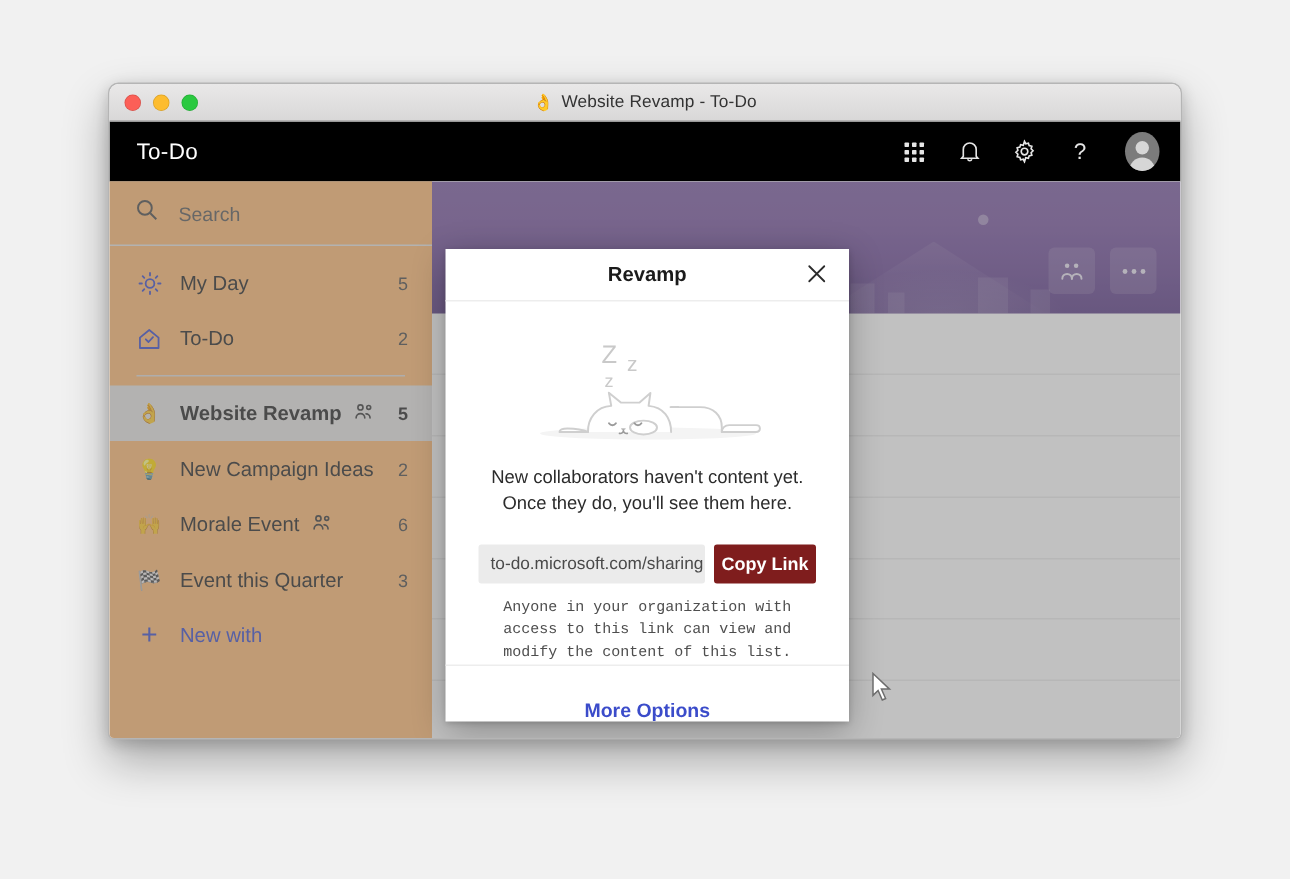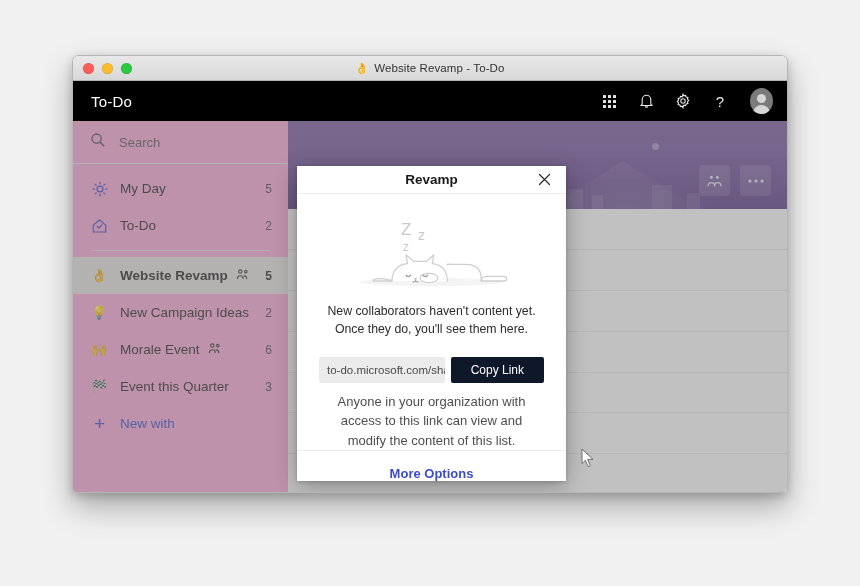--- a/index.html
+++ b/index.html
@@ -59,21 +59,21 @@
   .avatar .head { width: 9px; height: 9px; border-radius: 50%; background: #d6d6d6;
                   position: absolute; margin-bottom: 11px; }
   .avatar .body { width: 17px; height: 9px; border-radius: 9px 9px 0 0; background: #d6d6d6; }
   .avatar-wrap { position: relative; display: flex; align-items: flex-end;
                  justify-content: center; width: 26px; height: 26px; }
 
   
   .appbody { display: flex; height: calc(100% - 40px - 25px); position: relative; }
 
   
-  .sidebar { width: 215px; background: #f9a8d4; flex: none; position: relative; }
+  .sidebar { width: 215px; background: #fdba74; flex: none; position: relative; }
   .searchrow {
     height: 43px; display: flex; align-items: center; gap: 13px;
     padding: 0 0 0 17px; border-bottom: 1px solid #e6e4e2;
   }
   .search-ph { color: #595959; font-size: 13px; }
   .nav { padding-top: 6px; }
   .navitem {
     height: 37px; display: flex; align-items: center; padding: 0 16px 0 18px;
     gap: 12px; font-size: 13.5px; color: #262626; position: relative;
   }
@@ -145,25 +145,25 @@
   .dlg-body { padding: 17px 22px 0; text-align: center; flex: 1 1 auto; }
   .cat-wrap { display: flex; justify-content: center; margin-bottom: 10px; }
   .empty-text { font-size: 12.3px; color: #2c2c2c; line-height: 1.45; padding: 0 4px; }
   .linkrow { display: flex; align-items: stretch; margin-top: 18px; gap: 6px; }
   .linkbox {
     flex: 1 1 auto; background: #ebebeb; border-radius: 2px; height: 26px;
     display: flex; align-items: center; padding: 0 8px;
     font-size: 11.5px; color: #4a4a4a; overflow: hidden; white-space: nowrap;
   }
   .copybtn {
-    background: #0f172a; color: #fff; font-size: 12px; font-weight: normal;
-    border: none; border-radius: 2px; padding: 0 20px; height: 26px; cursor: pointer;
+    background: #7f1d1d; color: #fff; font-size: 12px; font-weight: bold;
+    border: none; border-radius: 2px; padding: 0 5px; height: 26px; cursor: pointer;
     white-space: nowrap;
   }
-  .hint { margin-top: 9px; font-size: 13px; color: #4e4e4e; line-height: 1.5; padding: 0 2px; }
+  .hint { margin-top: 9px; font-size: 10px; color: #4e4e4e; line-height: 1.5; padding: 0 2px; font-family: Liberation Mono, monospace; }
   .dlg-foot {
     border-top: 1px solid #ededed; height: 47px;
     display: flex; align-items: flex-end; justify-content: center;
   }
   .more-opt { color: #3b4cca; font-size: 13px; font-weight: bold; }
 
   
   .cursor { position: absolute; z-index: 80; left: 508px; top: 327px; }
 </style>
 </head>

